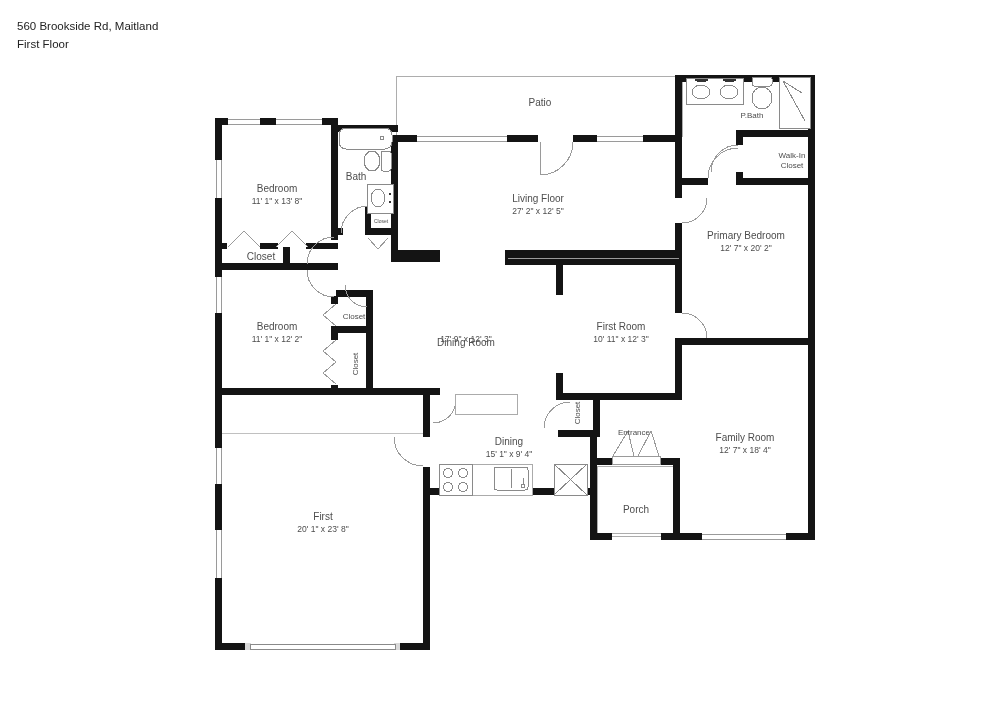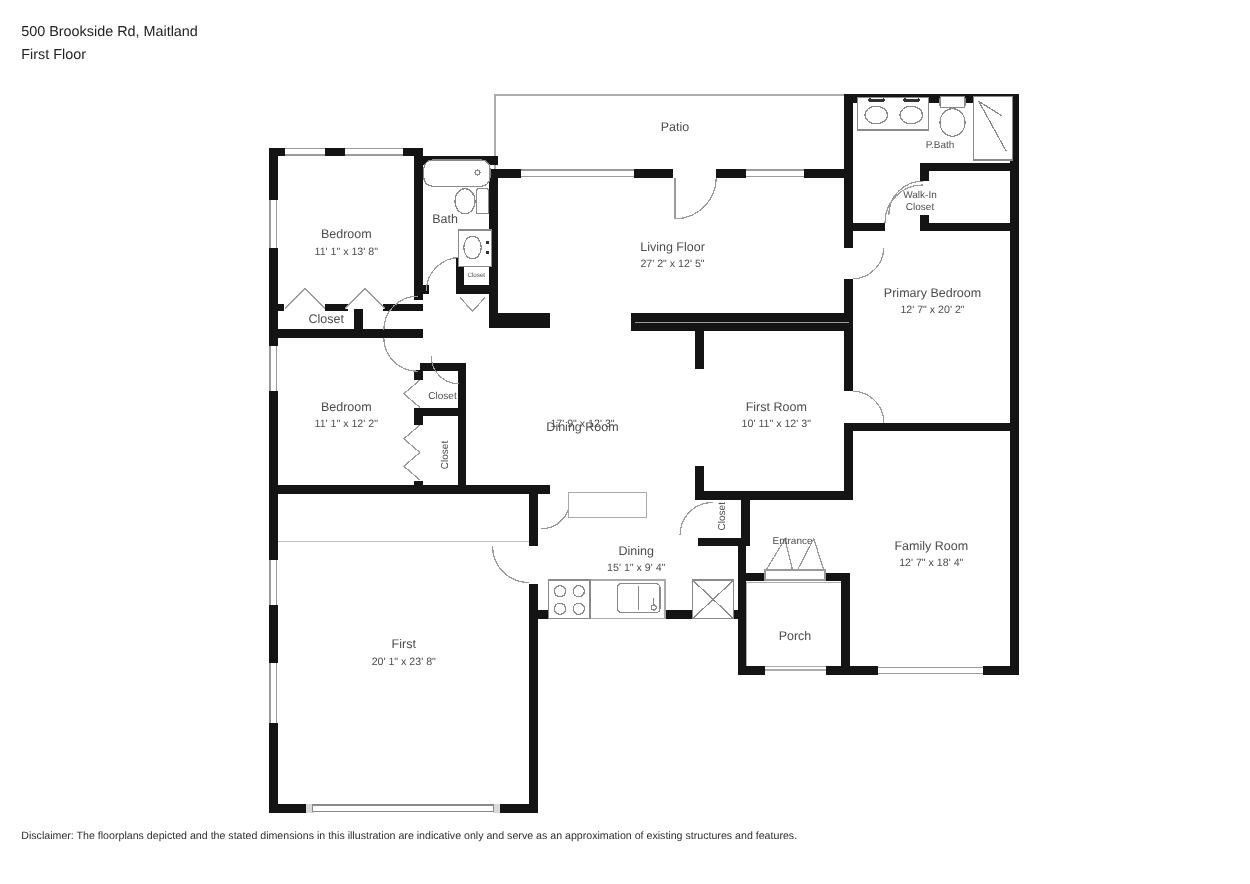--- a/index.html
+++ b/index.html
@@ -13,21 +13,21 @@
   .small{font-size:8px;}
   .tiny{font-size:5px;}
   .vert{transform:translate(-50%,-50%) rotate(-90deg);}
   .disc{position:absolute;left:17px;font-size:8.5px;color:#2e2e2e;white-space:nowrap;}
 </style>
 </head>
 <body>
 
 <div class="page">
 
-  <div class="hdr" style="top:20px">500 Brookside Rd, Maitland</div>
+  <div class="hdr" style="top:20px">560 Brookside Rd, Maitland</div>
   <div class="hdr" style="top:38px">First Floor</div>
 
   <svg class="plan" viewBox="0 0 1000 707" shape-rendering="crispEdges">
 
     <g fill="none" stroke="#adadad">
       <rect x="396" y="76" width="286" height="60"></rect>
     </g>
     <g fill="none" stroke="#adadad">
       <rect x="597" y="466" width="76" height="67"></rect>
       <path d="M612,536 H661"></path>
@@ -225,21 +225,21 @@
   <div class="lbl" style="left:277px;top:189px">Bedroom</div>
   <div class="lbl dims" style="left:277px;top:201px">11' 1" x 13' 8"</div>
 
   <div class="lbl" style="left:261px;top:257px">Closet</div>
 
   <div class="lbl" style="left:356px;top:177px">Bath</div>
   <div class="lbl tiny" style="left:381px;top:221px">Closet</div>
 
   <div class="lbl small" style="left:752px;top:116px">P.Bath</div>
 
-  <div class="lbl small" style="left:736px;top:161px;width:48px;white-space:normal">Walk-In Closet</div>
+  <div class="lbl small" style="left:792px;top:161px;width:48px;white-space:normal">Walk-In Closet</div>
 
   <div class="lbl" style="left:746px;top:236px">Primary Bedroom</div>
   <div class="lbl dims" style="left:746px;top:248px">12' 7" x 20' 2"</div>
 
   <div class="lbl" style="left:277px;top:327px">Bedroom</div>
   <div class="lbl dims" style="left:277px;top:339px">11' 1" x 12' 2"</div>
 
   <div class="lbl small" style="left:354px;top:317px">Closet</div>
   <div class="lbl small vert" style="left:356px;top:364px">Closet</div>
 
@@ -256,15 +256,14 @@
   <div class="lbl small" style="left:634px;top:433px">Entrance</div>
 
   <div class="lbl" style="left:745px;top:438px">Family Room</div>
   <div class="lbl dims" style="left:745px;top:450px">12' 7" x 18' 4"</div>
 
   <div class="lbl" style="left:636px;top:510px">Porch</div>
 
   <div class="lbl" style="left:323px;top:517px">First</div>
   <div class="lbl dims" style="left:323px;top:529px">20' 1" x 23' 8"</div>
 
-  <div class="disc" style="top:663px">Disclaimer: The floorplans depicted and the stated dimensions in this illustration are indicative only and serve as an approximation of existing structures and features.</div>
 
 </div>
 
 </body></html>

